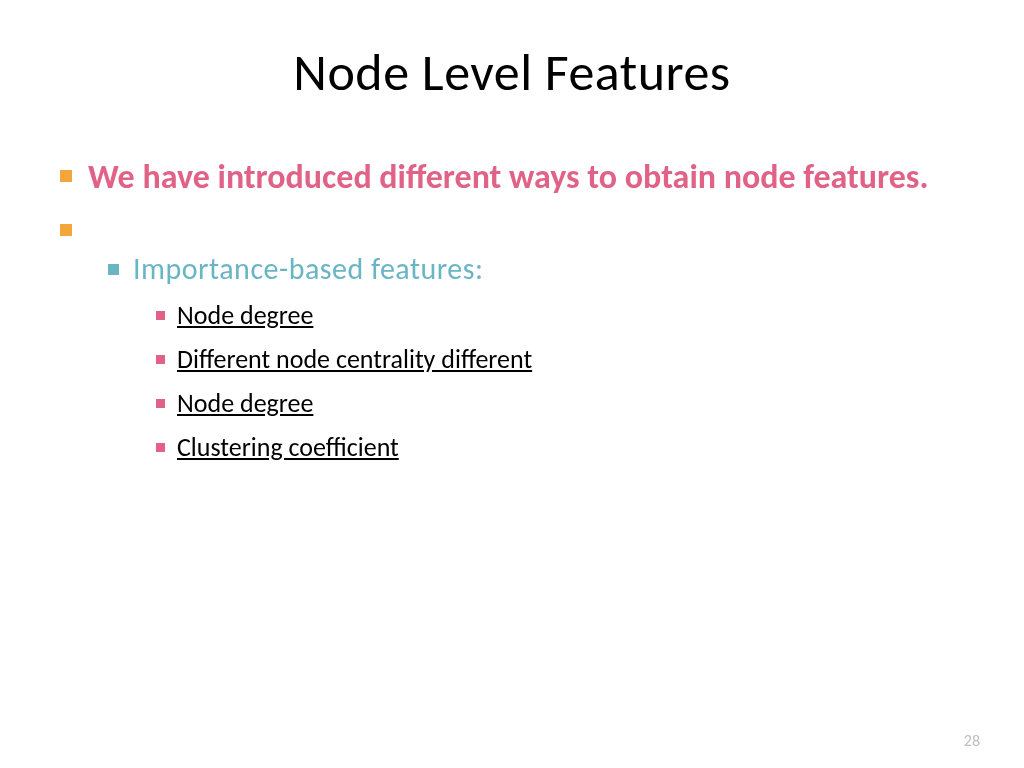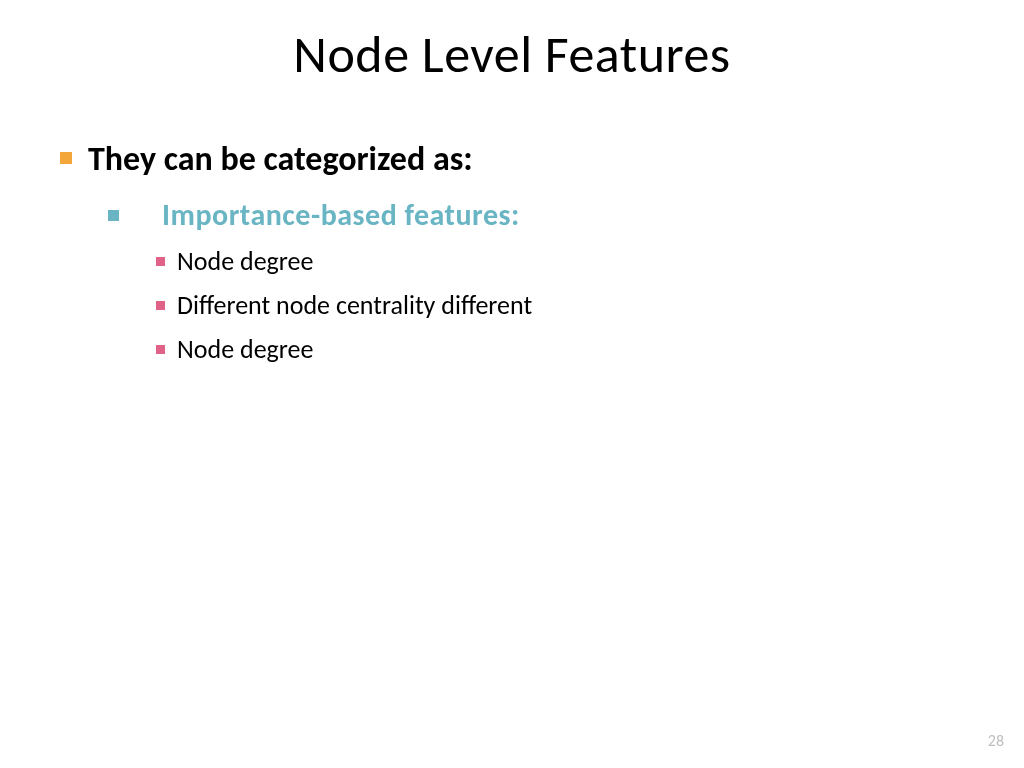--- a/index.html
+++ b/index.html
@@ -11,21 +11,21 @@
       width: 1024px;
       height: 768px;
       background: #ffffff;
       font-family: Calibri, "Segoe UI", Arial, sans-serif;
       position: relative;
       overflow: hidden;
     }
     .slide {
       width: 100%;
       height: 100%;
-      padding: 22px 60px 40px 60px;
+      padding: 40px 60px 40px 60px;
       position: relative;
     }
     .title {
       font-size: 52px;
       font-weight: 400;
       color: #000000;
       text-align: center;
       margin-bottom: 50px;
       letter-spacing: 0.5px;
     }
@@ -61,63 +61,66 @@
     .bullet-l2 .marker {
       width: 11px;
       height: 11px;
       background: #6ab5c4;
       margin-top: 14px;
       margin-right: 14px;
       flex-shrink: 0;
     }
     .bullet-l2 .text {
       font-size: 30px;
-      font-weight: 700;
+      font-weight: 400;
       color: #6ab5c4;
       letter-spacing: 0.5px;
-      margin-left: 29px;
     }
     .bullet-l3 {
       display: flex;
       align-items: flex-start;
       margin-left: 96px;
       margin-top: 12px;
       margin-bottom: 2px;
     }
     .bullet-l3 .marker {
       width: 9px;
       height: 9px;
       background: #e06287;
       margin-top: 12px;
       margin-right: 12px;
       flex-shrink: 0;
     }
     .bullet-l3 .text {
       font-size: 26px;
       font-weight: 400;
       color: #000000;
+      text-decoration: underline;
     }
     .page-number {
       position: absolute;
       bottom: 18px;
-      right: 20px;
+      right: 44px;
       font-size: 16px;
       color: #bfbfbf;
     }
   </style>
 </head>
 <body>
 
 <div class="slide">
   <h1 class="title">Node Level Features</h1>
 
+  <div class="bullet-l1">
+    <div class="marker"></div>
+    <div class="text pink">We have introduced different ways to obtain node features.</div>
+  </div>
 
   <div class="bullet-l1">
     <div class="marker"></div>
-    <div class="text">They can be categorized as:</div>
   </div>
 
   <div class="bullet-l2">
     <div class="marker"></div>
     <div class="text">Importance-based features:</div>
   </div>
 
   <div class="bullet-l3">
     <div class="marker"></div>
     <div class="text">Node degree</div>
@@ -127,16 +130,20 @@
     <div class="marker"></div>
     <div class="text">Different node centrality different</div>
   </div>
 
 
   <div class="bullet-l3">
     <div class="marker"></div>
     <div class="text">Node degree</div>
   </div>
 
+  <div class="bullet-l3">
+    <div class="marker"></div>
+    <div class="text">Clustering coefficient</div>
+  </div>
 
 
   <div class="page-number">28</div>
 </div>
 
 </body></html>

